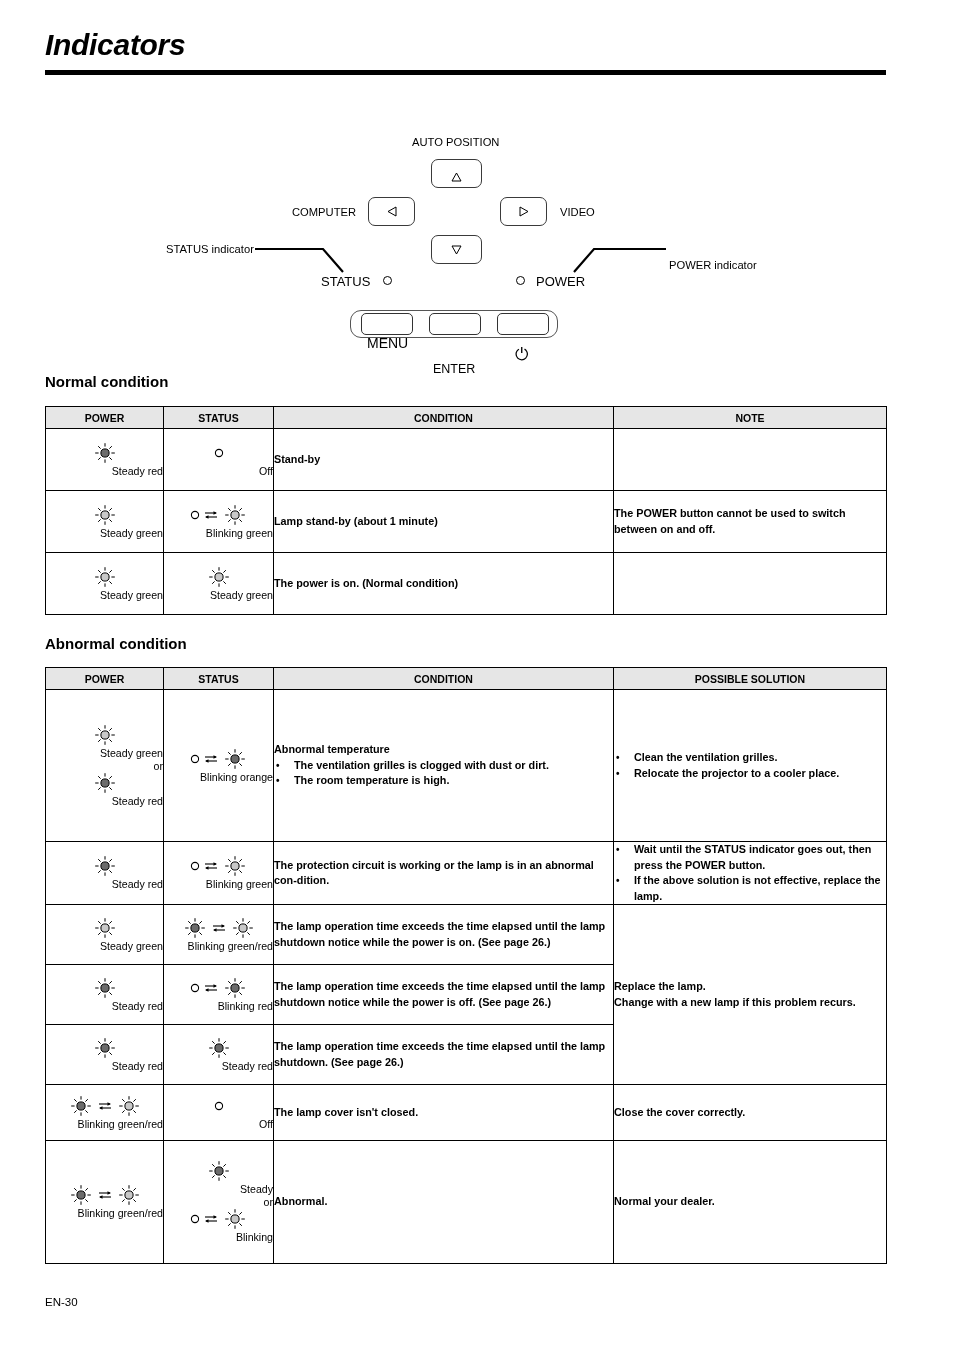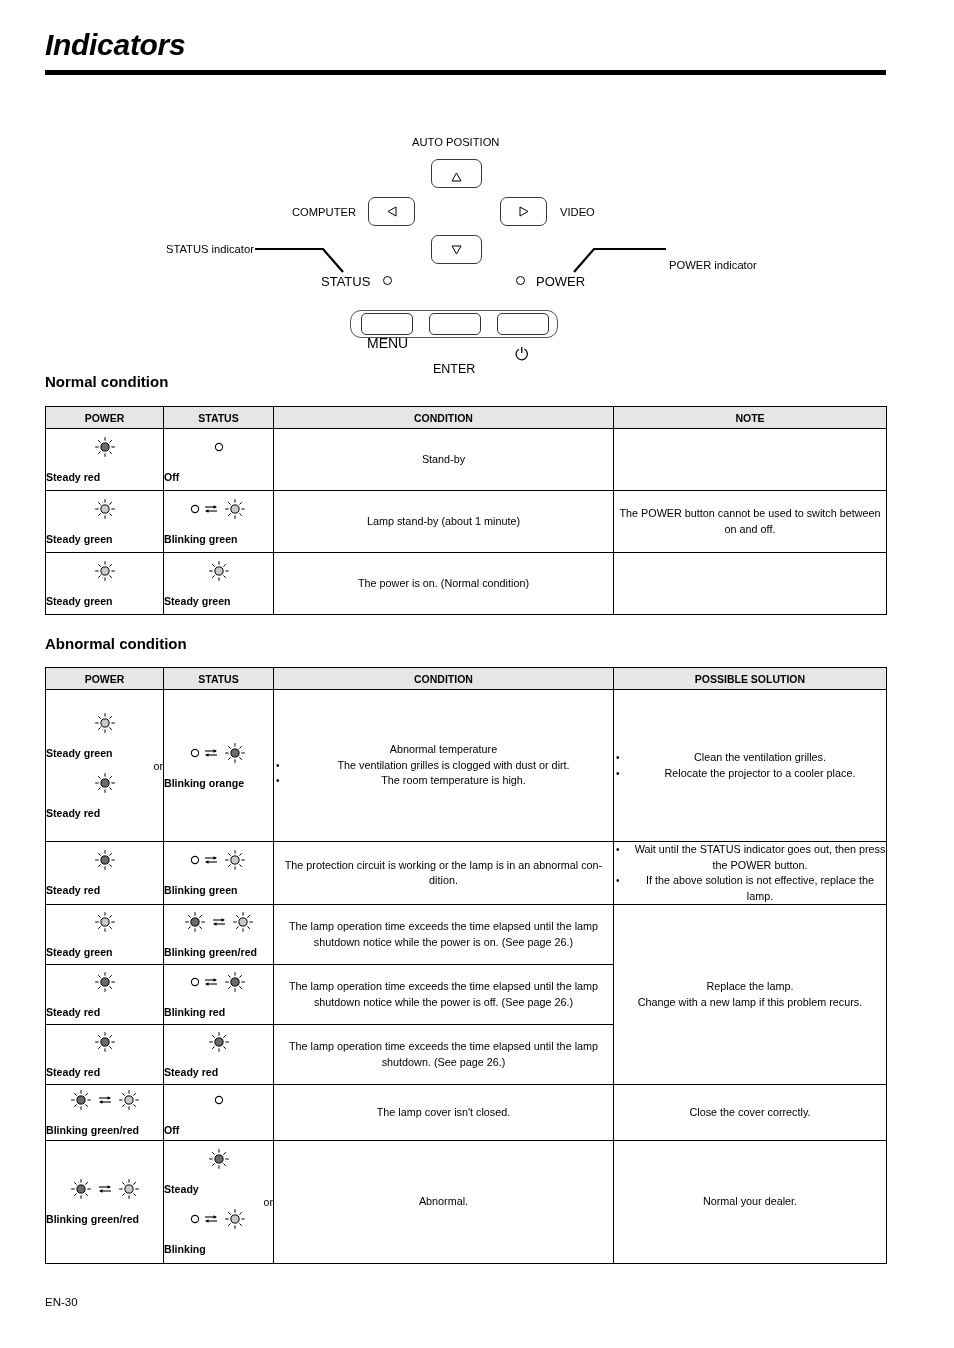--- a/index.html
+++ b/index.html
@@ -73,31 +73,32 @@
     vertical-align:middle;
   }
   table.ind th {
     background:#e6e6e6;
     font-size:10.5px;
     font-weight:bold;
     height:22px;
     text-align:center;
   }
   td.cell-txt {
-    text-align:center;
+    text-align:left;
     padding:6px 8px 6px 8px;
     vertical-align:middle;
     line-height:15.5px;
     font-size:10.8px;
+    font-weight:bold;
   }
   td.cell-icon {
     text-align:center;
     padding:6px 2px;
   }
-  .lamp-label { font-size:10.6px; margin-top:14px; display:block; text-align:left;font-weight:bold; }
+  .lamp-label { font-size:10.6px; margin-top:2px; display:block; text-align:right; }
   .or-word { font-size:10.6px; display:block; text-align:right; margin:1px 0; }
   ul.bul { margin:0; padding:0; list-style:none; }
   ul.bul li { position:relative; padding-left:20px; line-height:15.5px; }
   ul.bul li::before {
     content:"\2022"; position:absolute; left:2px; top:0; font-size:10px;
   }
   .cond-head { display:block; }
 
   
   .glyphrow { display:flex; align-items:center; justify-content:center; gap:4px; height:20px; }

